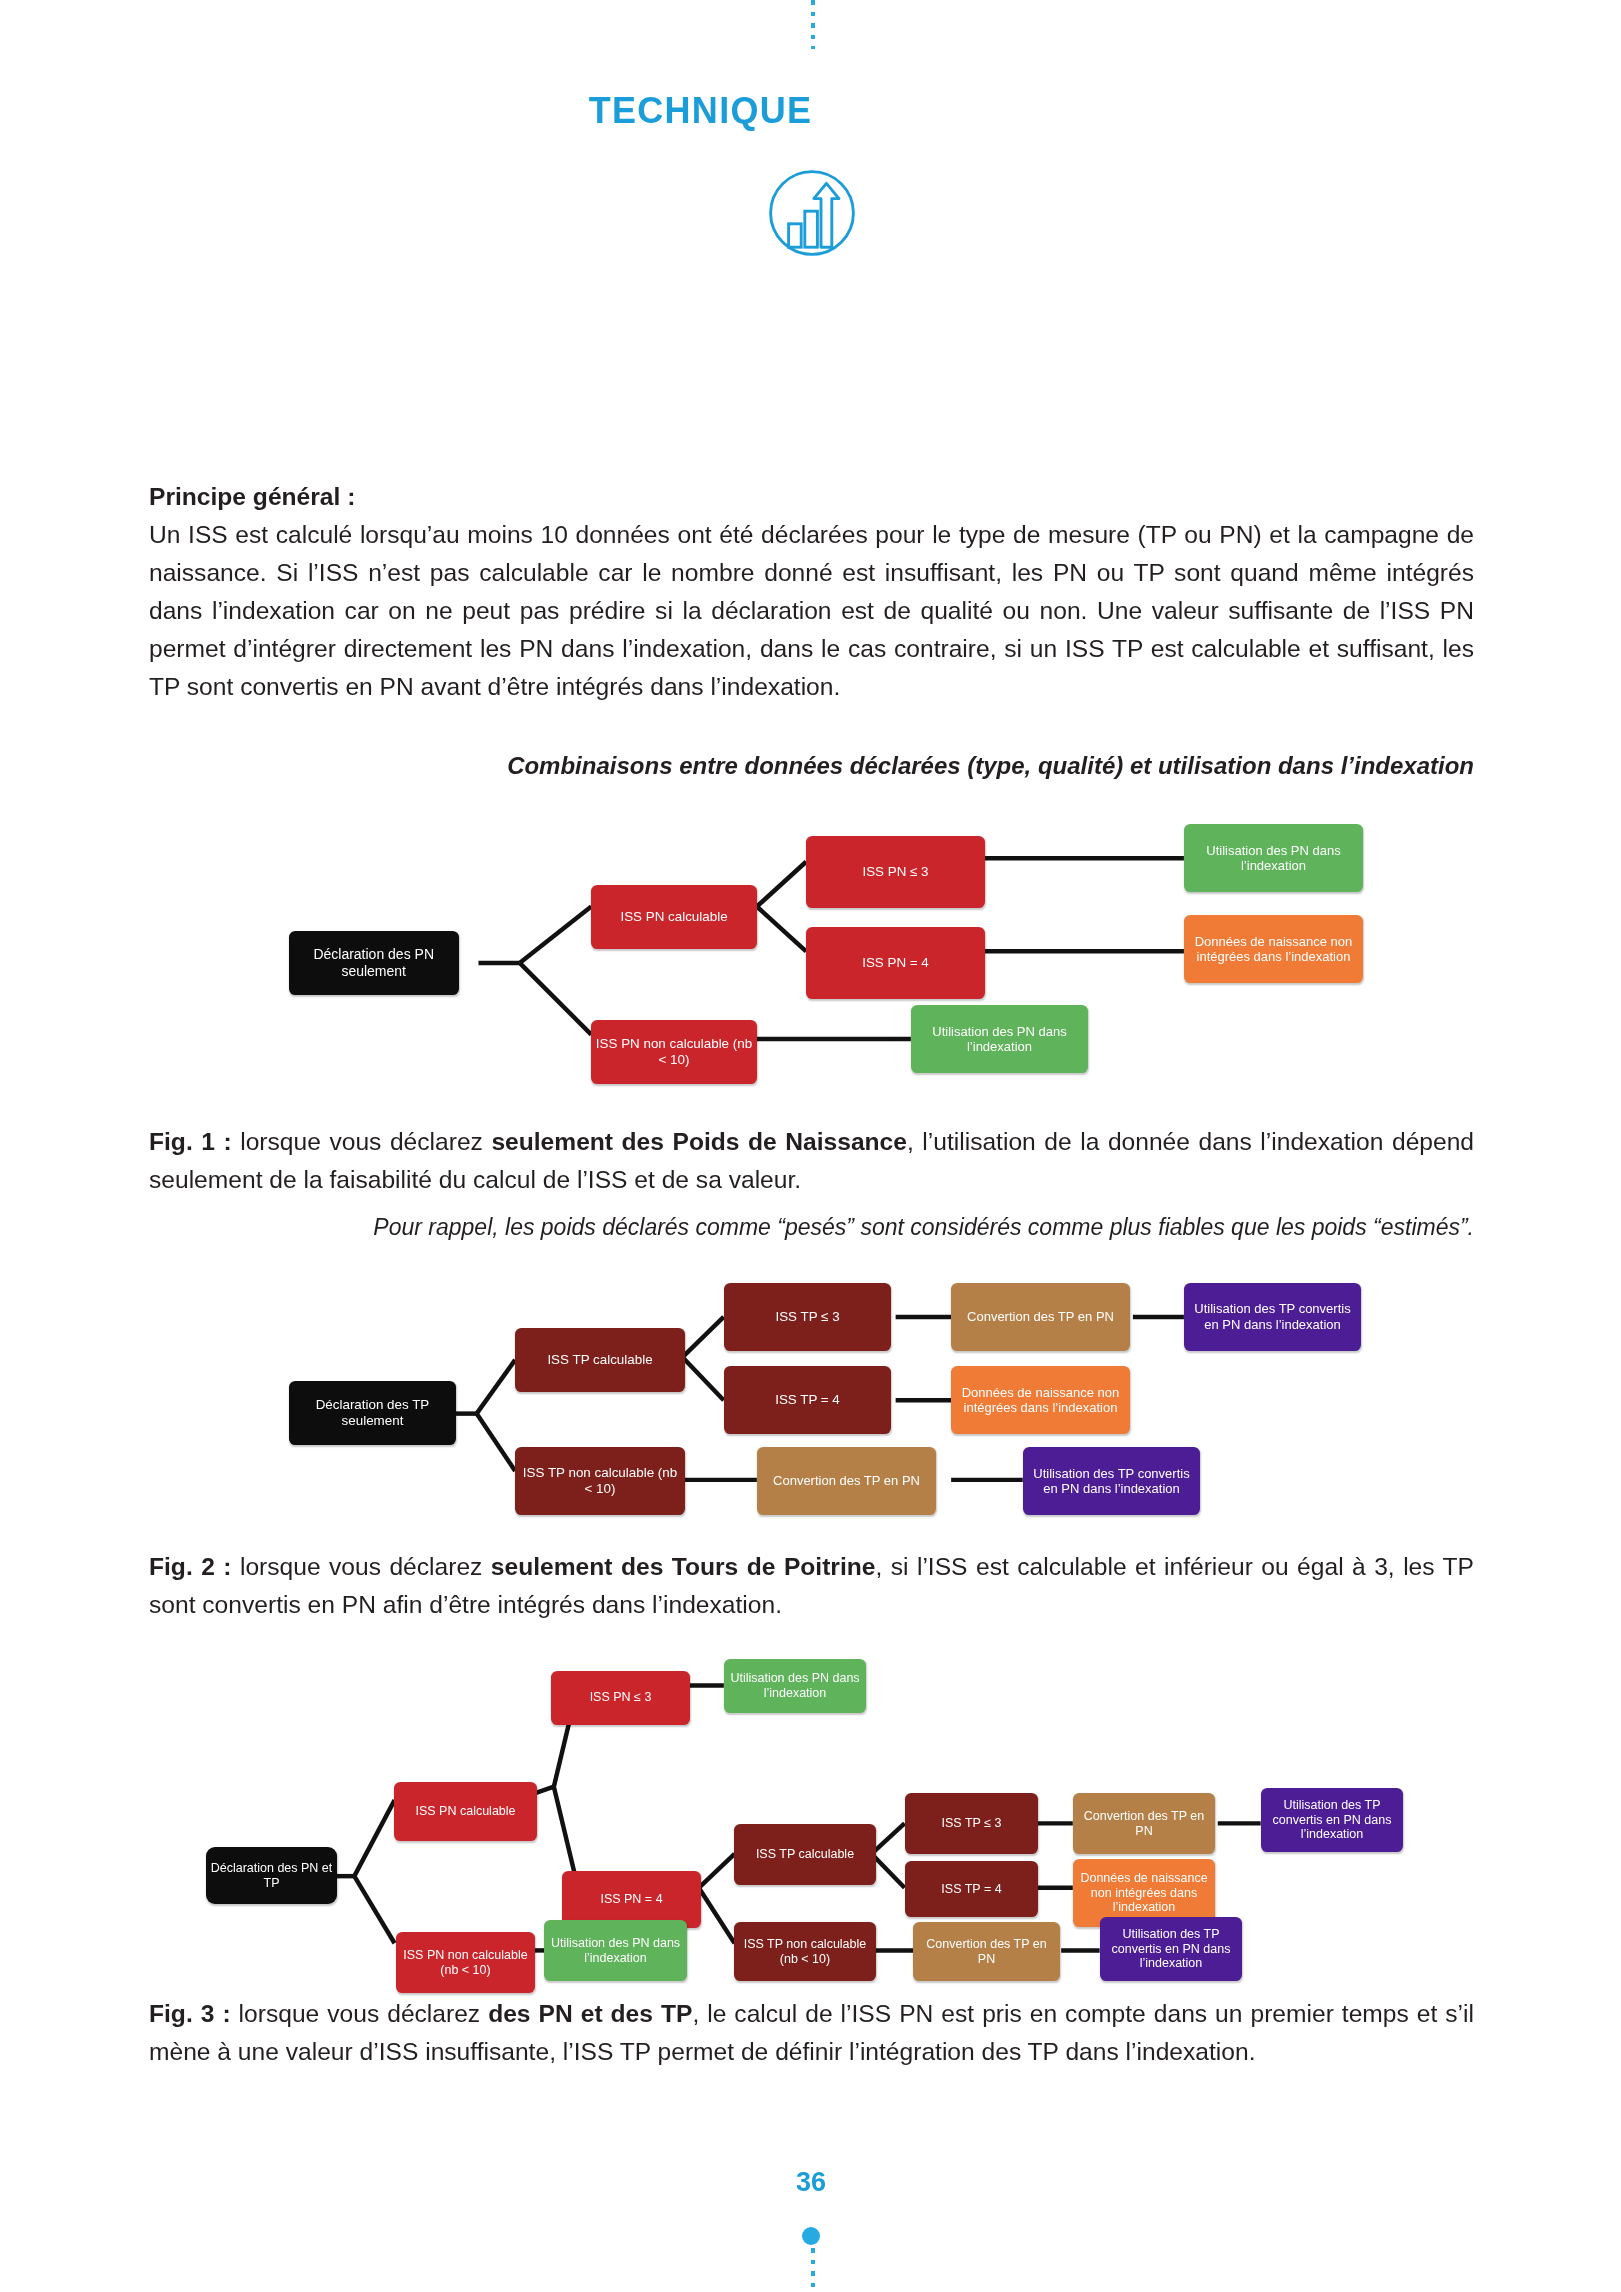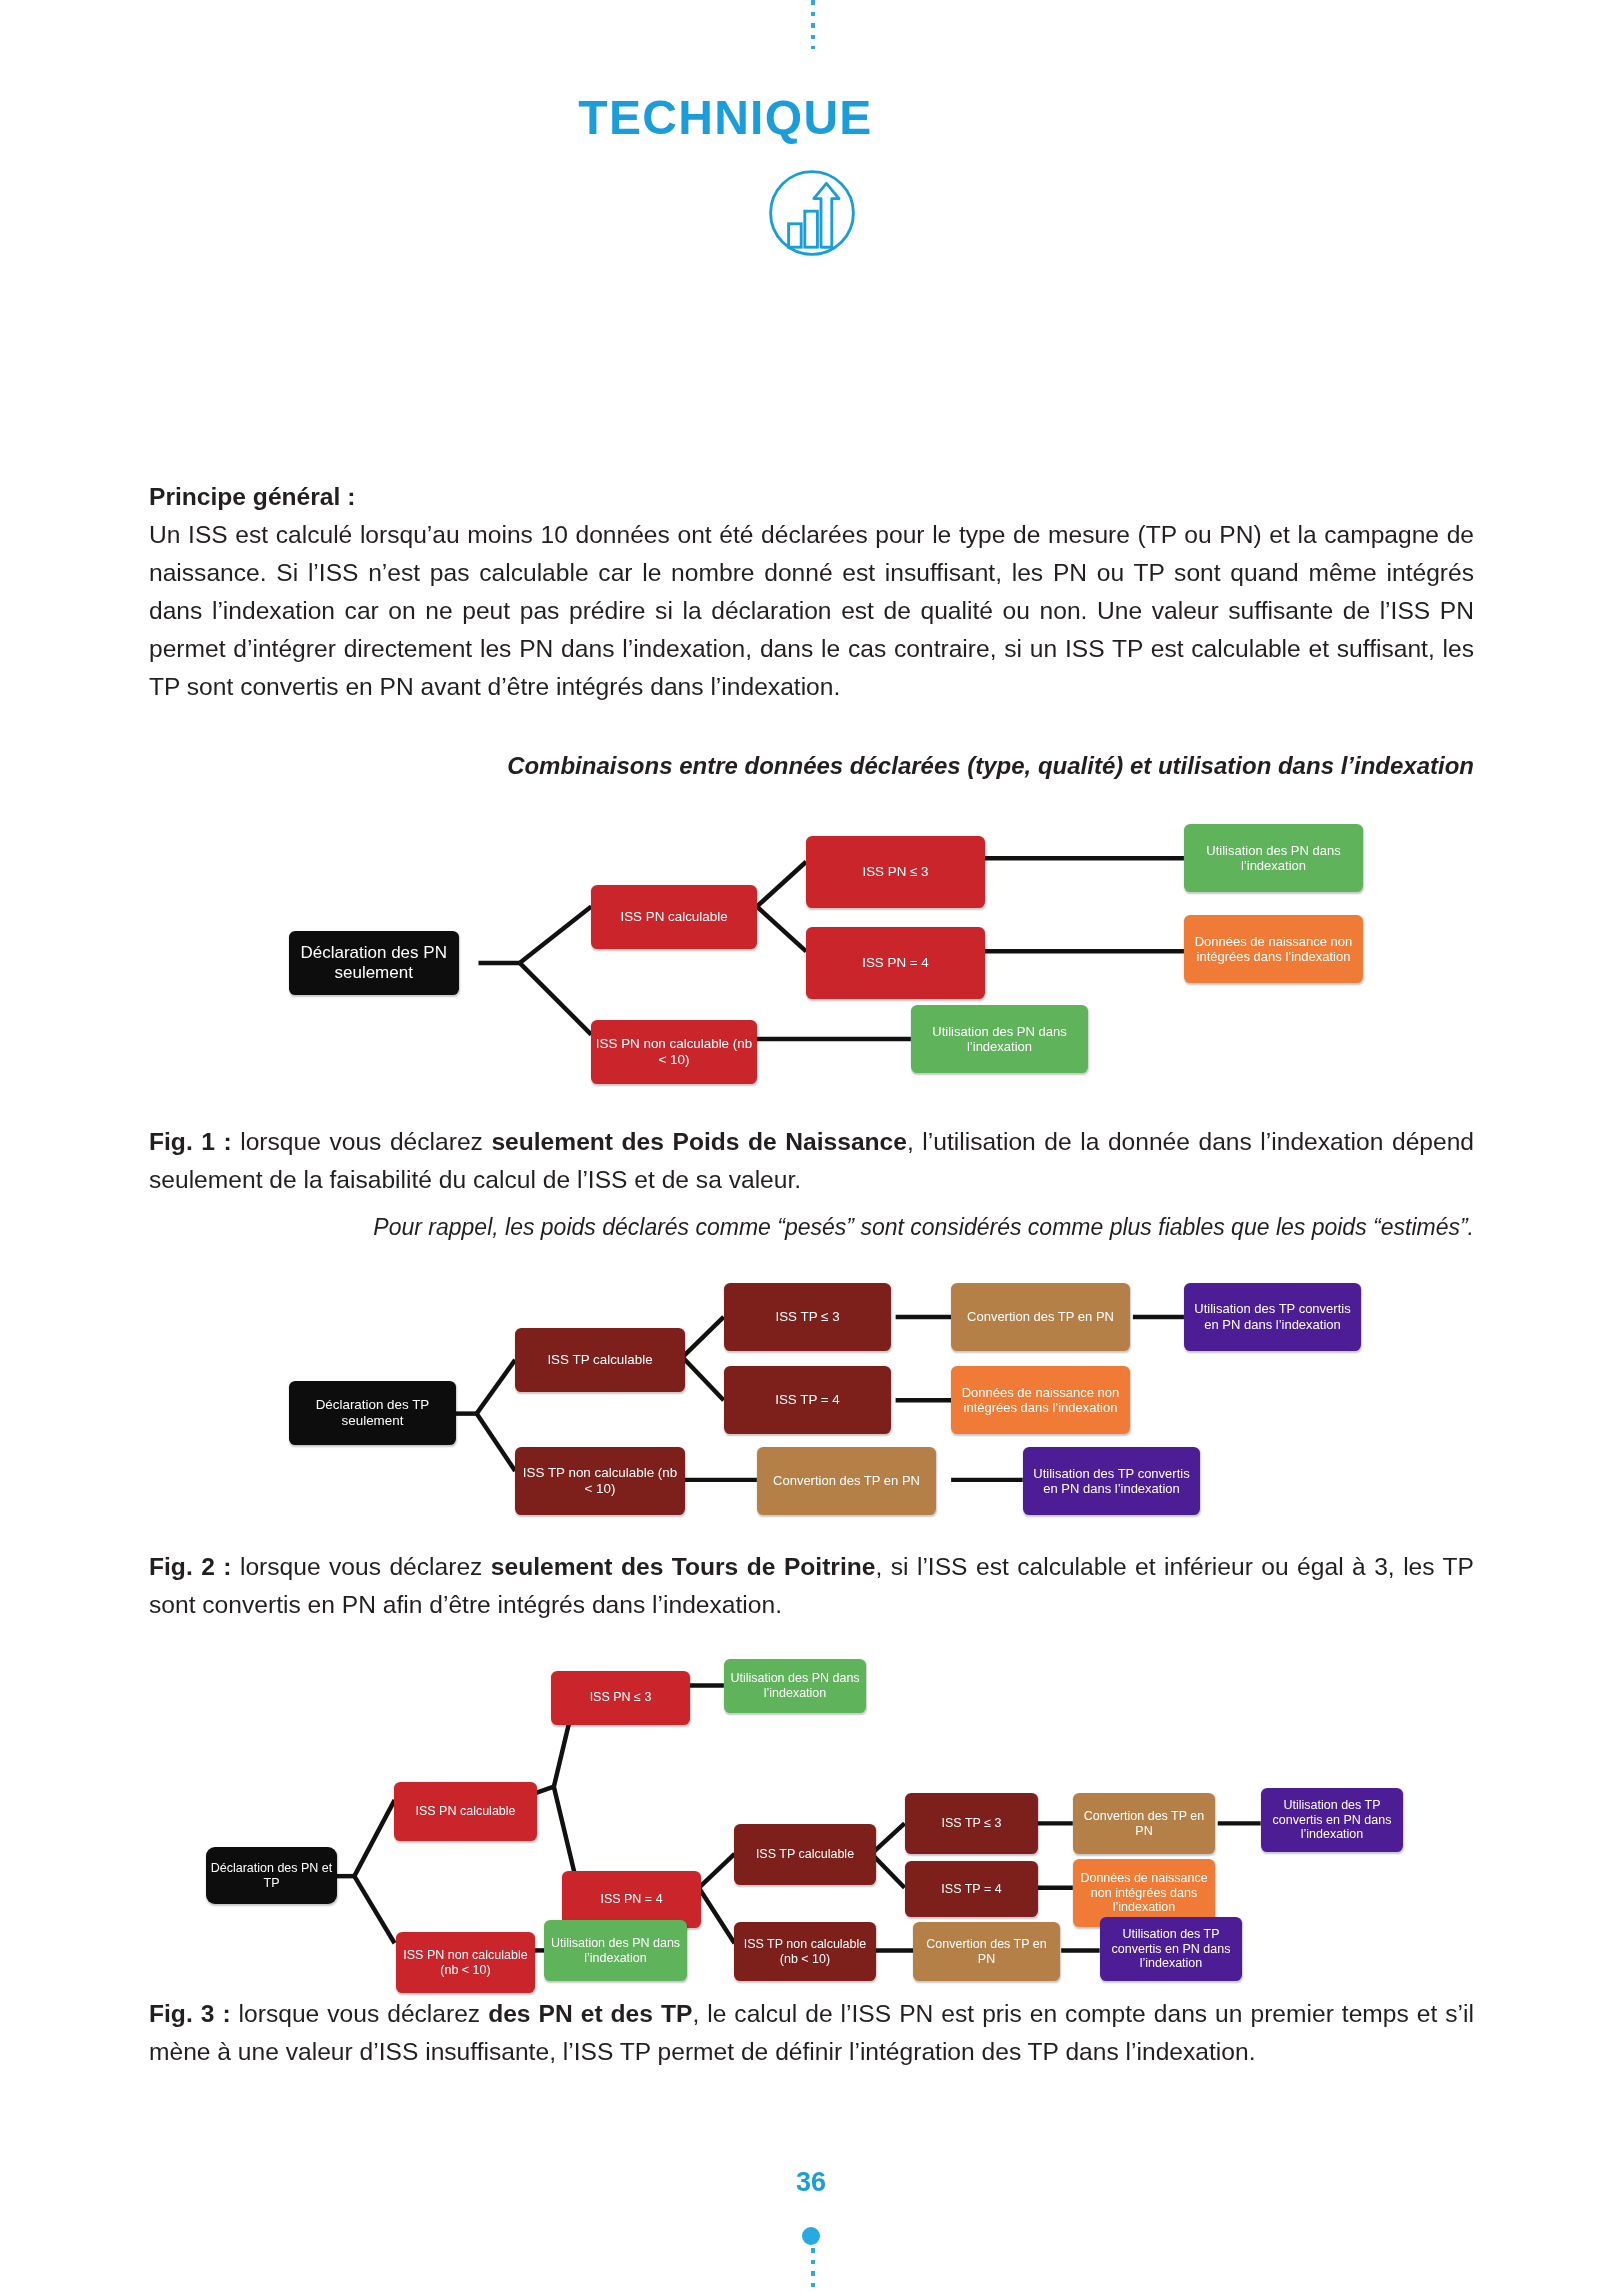--- a/index.html
+++ b/index.html
@@ -15,21 +15,21 @@
   .rail-top{top:0;height:49px;}
   .rail-bottom{top:2248px;height:45px;}
   .rail-dot{
     position:absolute;left:802px;top:2227px;width:18px;height:18px;
     border-radius:50%;background:#27AAE1;
   }
 
   
   .section-title{
     position:absolute;top:90px;left:0;width:1401px;text-align:center;
-    font-size:48px;font-weight:bold;letter-spacing:1.3px;color:#1B9DD9;padding-left:25px;
+    font-size:36px;font-weight:bold;letter-spacing:1.3px;color:#1B9DD9;
   }
   .header-icon{
     position:absolute;top:168px;left:767px;width:90px;height:90px;
   }
 
   
   .col{position:absolute;left:149px;width:1325px;}
   .para{
     font-size:24.6px;line-height:38px;text-align:justify;color:#231f20;
   }
@@ -98,21 +98,21 @@
       <path d="M280,175 L360,112"></path>
       <path d="M280,175 L360,255"></path>
       <path d="M545,112 L600,62"></path>
       <path d="M545,112 L600,162"></path>
       <path d="M733,58 L1022,58"></path>
       <path d="M733,162 L1022,162"></path>
       <path d="M545,260 L717,260"></path>
     </g>
   </svg>
 
-  <div class="node n-black" style="left:19.7px;top:125px;width:170px;height:64px;font-size:17px;text-align:center;">Déclaration des PN seulement</div>
+  <div class="node n-black" style="left:19.7px;top:125px;width:170px;height:64px;font-size:14px;text-align:center;">Déclaration des PN seulement</div>
   <div class="node n-red" style="left:322px;top:67px;width:166px;height:64px;font-size:13.4px;">ISS PN calculable</div>
   <div class="node n-red" style="left:537px;top:18px;width:179px;height:72px;font-size:13.4px;">ISS PN ≤ 3</div>
   <div class="node n-red" style="left:537px;top:109px;width:179px;height:72px;font-size:13.4px;">ISS PN  = 4</div>
   <div class="node n-red" style="left:322px;top:202px;width:166px;height:64px;font-size:13.4px;">ISS PN non calculable (nb &lt; 10)</div>
   <div class="node n-green" style="left:915px;top:18px;width:179px;height:68px;font-size:13px;">Utilisation des PN dans l’indexation</div>
   <div class="node n-orange" style="left:915px;top:109px;width:179px;height:68px;font-size:13px;">Données de naissance non intégrées dans l’indexation</div>
   <div class="node n-green" style="left:642px;top:199px;width:177px;height:68px;font-size:13px;">Utilisation des PN dans l’indexation</div>
 </div>
 
 <div class="col" style="top:1123px;">

